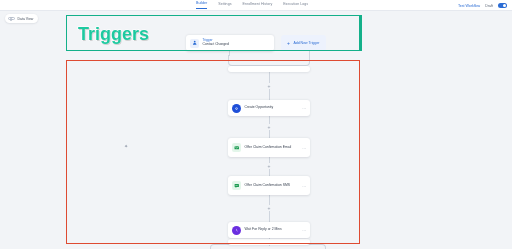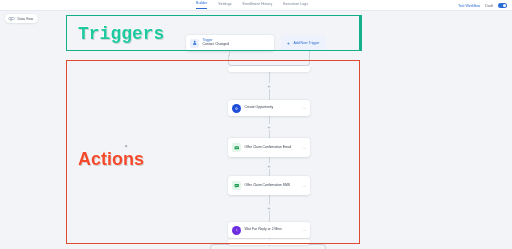--- a/index.html
+++ b/index.html
@@ -165,21 +165,20 @@
     z-index: 25;
     pointer-events: none;
   }
   .anno-text-triggers {
     left: 78px; top: 14px;
     font-size: 18px;
     color: #1ec9a0;
     -webkit-text-stroke: 1.2px #ffffff;
     paint-order: stroke fill;
     text-shadow: 0 0 1px #fff, 0.7px 0.7px 0 rgba(160,160,160,0.5);
-    font-family: Liberation Mono, monospace;
   }
   .anno-text-actions {
     left: 78px; top: 139px;
     font-size: 18px;
     color: #f4492c;
     -webkit-text-stroke: 1.2px #ffffff;
     paint-order: stroke fill;
     text-shadow: 0 0 1px #fff, 0.7px 0.7px 0 rgba(160,160,160,0.5);
   }
   .anno-cursor {
@@ -398,21 +397,20 @@
     <div class="dataview-pill">
       <div class="mini-toggle"></div>
       <div class="dataview-label">Data View</div>
     </div>
 
     <div class="anno-box anno-triggers"></div>
     <div class="anno-box anno-actions"></div>
     <div class="teal-stripe"></div>
 
     <div class="anno-text anno-text-triggers">Triggers</div>
-    <div class="anno-text anno-text-actions">Actions</div>
     <div class="anno-cursor">✦</div>
 
     <div class="flow">
 
       <div class="conn conn-v" style="left:229px; top:40px; height:5px;"></div>
       <div class="conn conn-v" style="left:309px; top:40px; height:5px;"></div>
 
       <div class="merge-bracket"></div>
 
       <div class="card-top-stub"></div>

